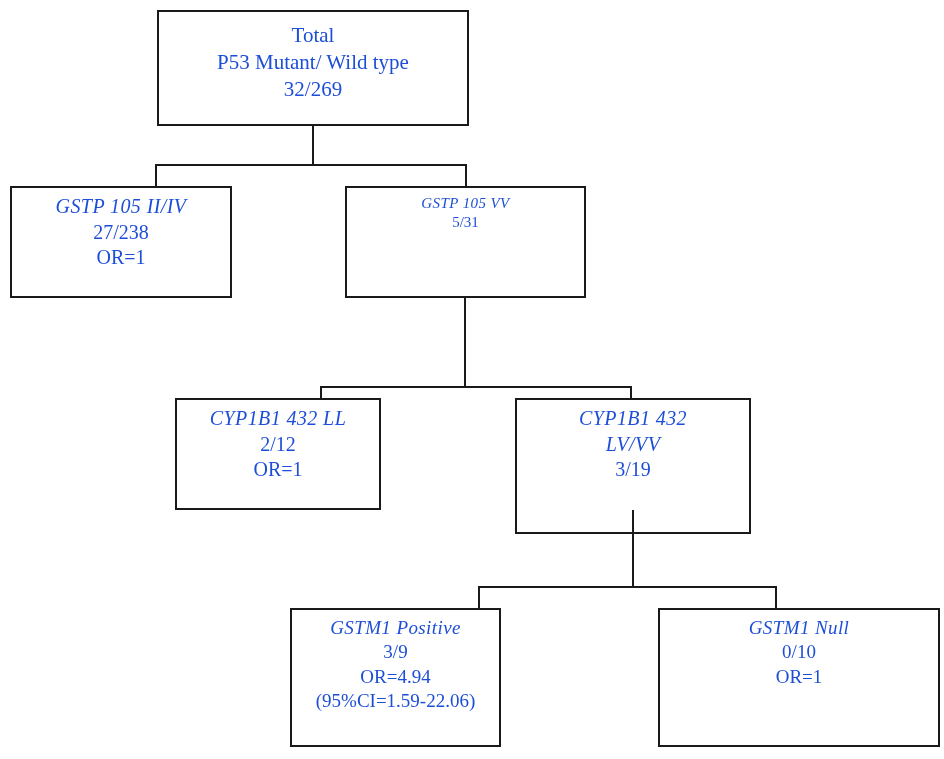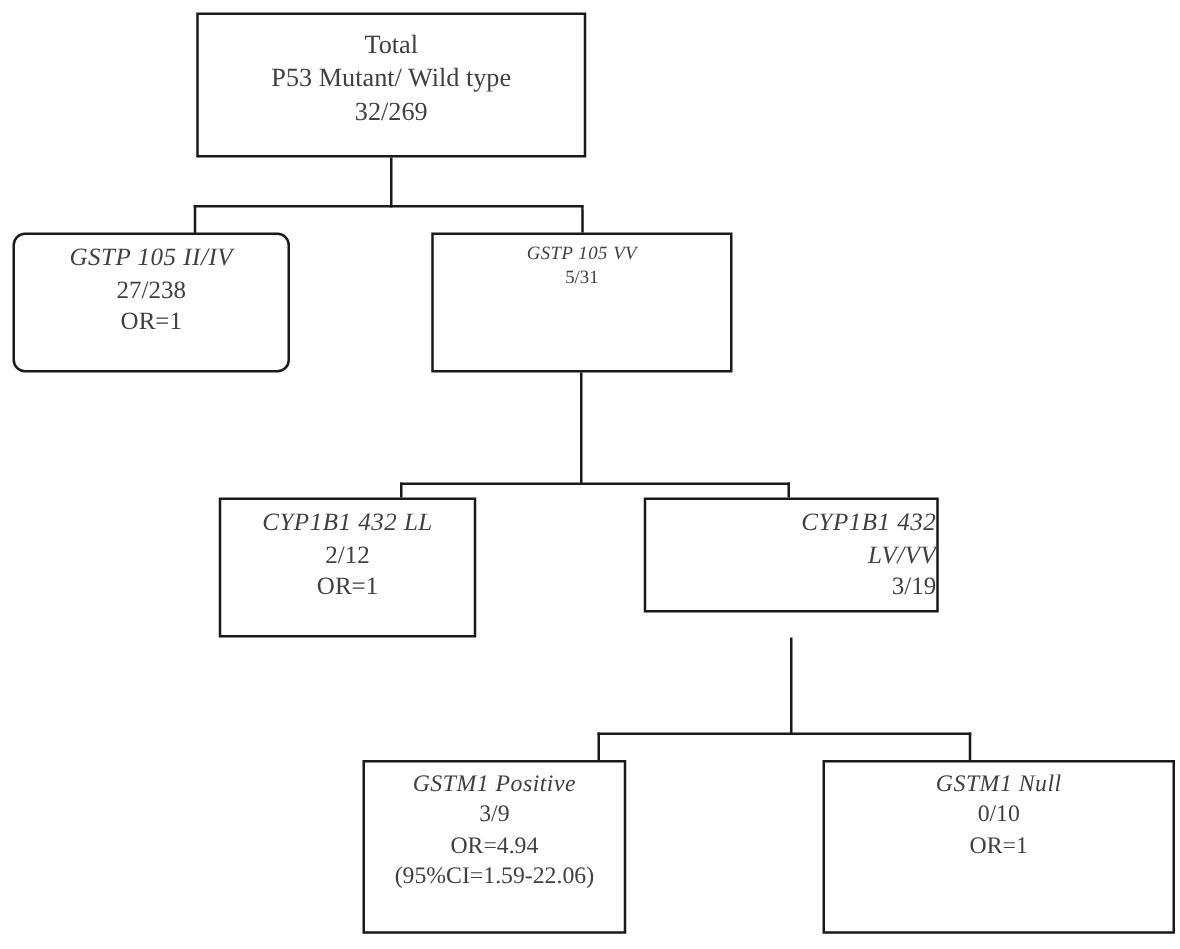--- a/index.html
+++ b/index.html
@@ -18,21 +18,21 @@
   }
   .node {
     position: absolute;
     box-sizing: border-box;
     border: 2px solid #1a1a1a;
     background: #ffffff;
     display: flex;
     flex-direction: column;
     align-items: center;
     text-align: center;
-    color: #404040;
+    color: #1d4ed8;
   }
   .node .lines {
     width: 100%;
     padding-top: 6px;
   }
   .line {
     display: block;
     line-height: 1.28;
     white-space: pre;
   }
@@ -54,25 +54,25 @@
   .conn-h {
     position: absolute;
     height: 2px;
     background: #1a1a1a;
   }
 
   
   #node-total       { left: 157px; top: 10px;  width: 312px; height: 116px; font-size: 21px; }
   #node-total .lines { padding-top: 10px; }
 
-  #node-gstp-ii-iv  { left: 10px;  top: 186px; width: 222px; height: 112px; font-size: 20px; border-radius: 10px; }
+  #node-gstp-ii-iv  { left: 10px;  top: 186px; width: 222px; height: 112px; font-size: 20px; }
   #node-gstp-vv     { left: 345px; top: 186px; width: 241px; height: 112px; font-size: 15px; }
 
   #node-cyp-ll      { left: 175px; top: 398px; width: 206px; height: 112px; font-size: 20px; }
-  #node-cyp-lv-vv   { left: 515px; top: 398px; width: 236px; height: 92px; font-size: 20px; text-align: right; }
+  #node-cyp-lv-vv   { left: 515px; top: 398px; width: 236px; height: 136px; font-size: 20px; }
 
   #node-gstm1-pos   { left: 290px; top: 608px; width: 211px; height: 139px; font-size: 19px; }
   #node-gstm1-null  { left: 658px; top: 608px; width: 282px; height: 139px; font-size: 19px; }
 </style>
 </head>
 <body>
 
 <div id="canvas">
 
   <div class="node" id="node-total">

